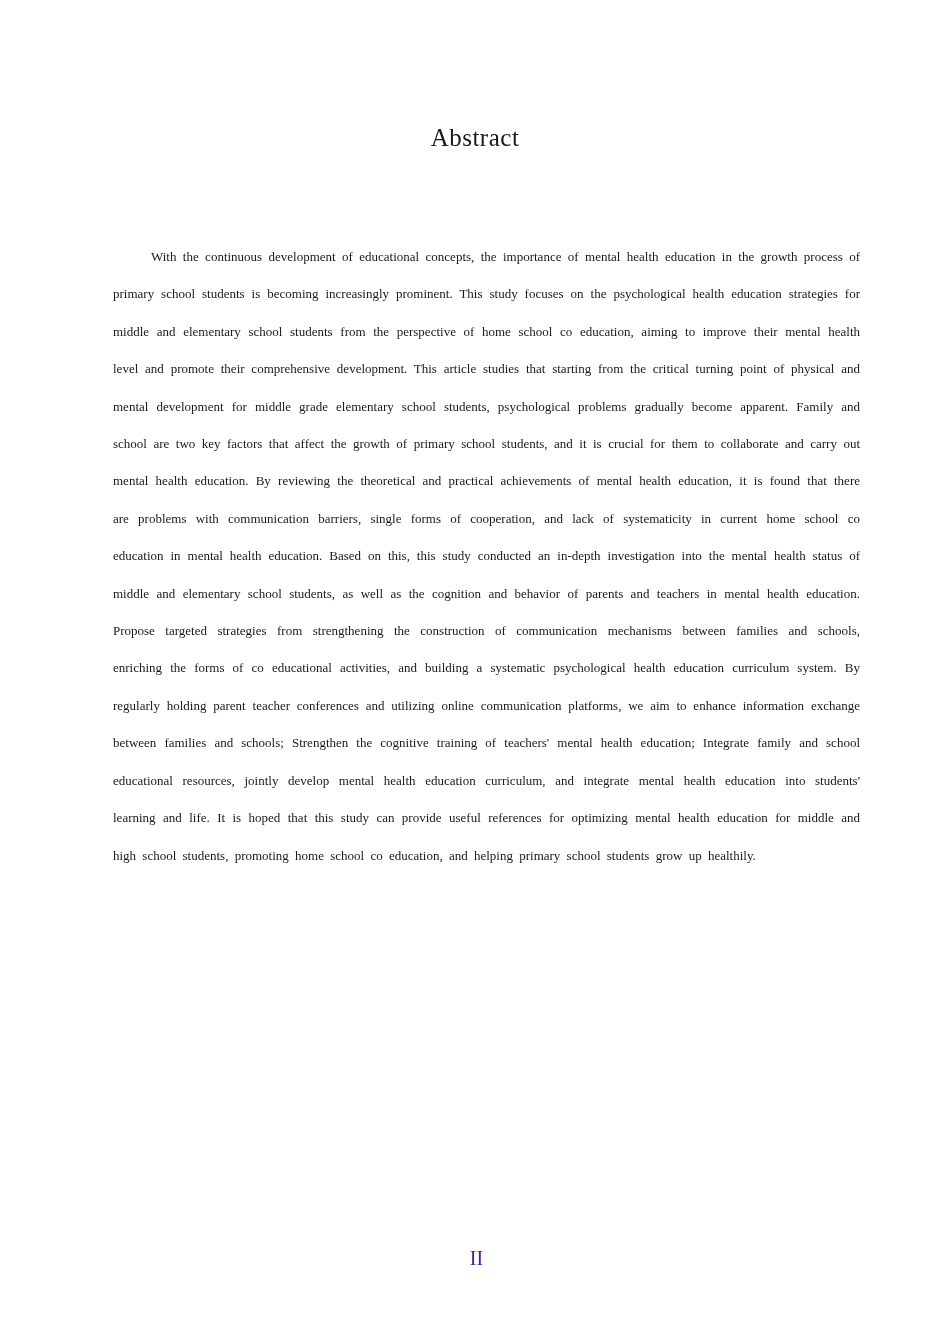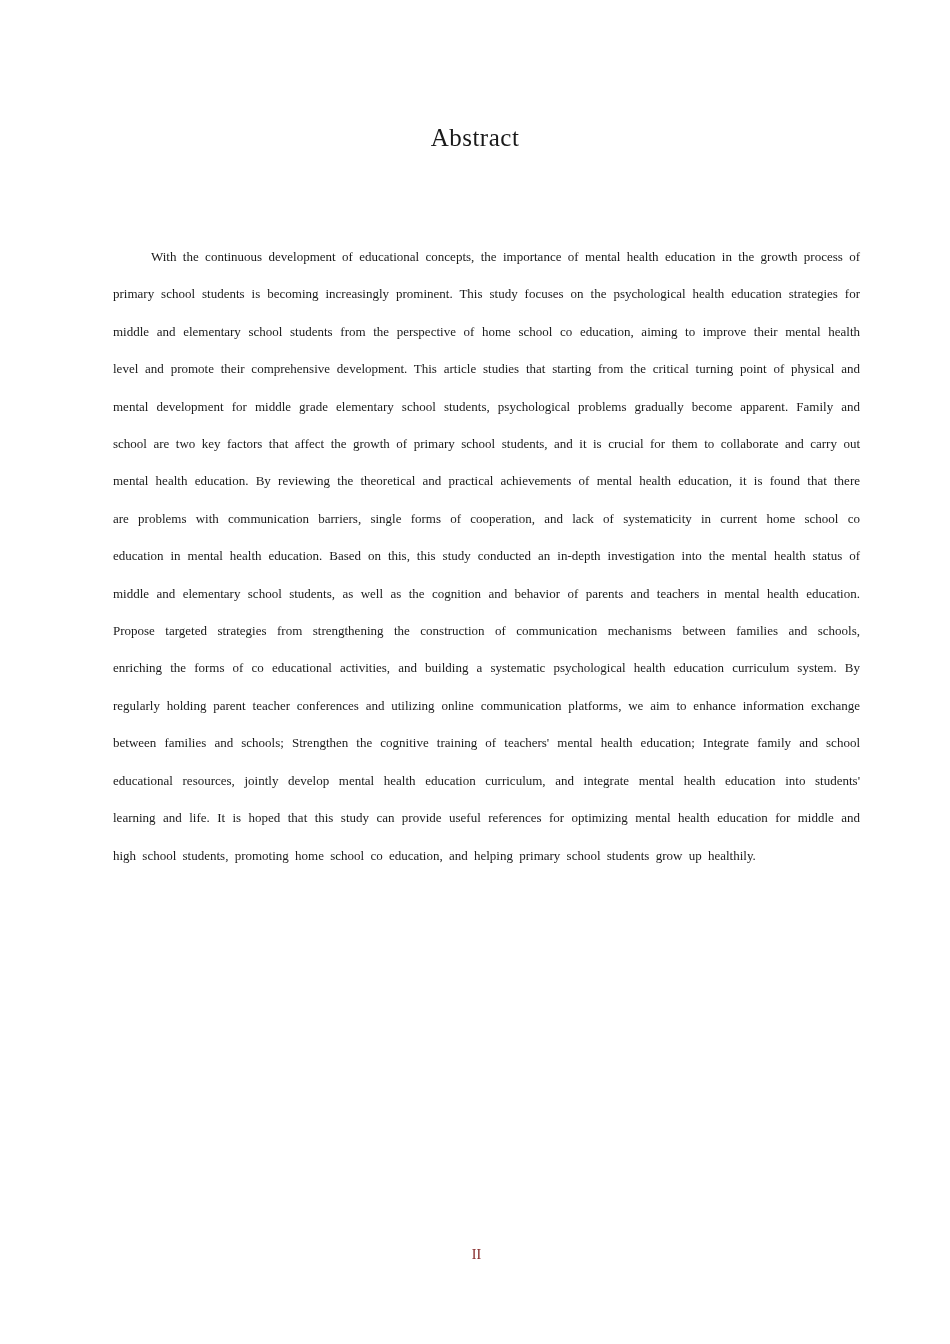--- a/index.html
+++ b/index.html
@@ -35,22 +35,22 @@
       text-indent: 38px;
       word-spacing: 3px;
       color: #1a1a1a;
     }
     .page-footer {
       position: absolute;
       left: 3px;
       right: 0;
       top: 1247px;
       text-align: center;
-      font-size: 14px;
-      color: #7f1d1d;
+      font-size: 20px;
+      color: #4c1d95;
     }
   </style>
 </head>
 <body>
 
 <div class="page">
   <h1 class="doc-title">Abstract</h1>
 
   <p class="doc-body">With the continuous development of educational concepts, the importance of mental health education in the growth process of primary school students is becoming increasingly prominent. This study focuses on the psychological health education strategies for middle and elementary school students from the perspective of home school co education, aiming to improve their mental health level and promote their comprehensive development. This article studies that starting from the critical turning point of physical and mental development for middle grade elementary school students, psychological problems gradually become apparent. Family and school are two key factors that affect the growth of primary school students, and it is crucial for them to collaborate and carry out mental health education. By reviewing the theoretical and practical achievements of mental health education, it is found that there are problems with communication barriers, single forms of cooperation, and lack of systematicity in current home school co education in mental health education. Based on this, this study conducted an in-depth investigation into the mental health status of middle and elementary school students, as well as the cognition and behavior of parents and teachers in mental health education. Propose targeted strategies from strengthening the construction of communication mechanisms between families and schools, enriching the forms of co educational activities, and building a systematic psychological health education curriculum system. By regularly holding parent teacher conferences and utilizing online communication platforms, we aim to enhance information exchange between families and schools; Strengthen the cognitive training of teachers' mental health education; Integrate family and school educational resources, jointly develop mental health education curriculum, and integrate mental health education into students' learning and life. It is hoped that this study can provide useful references for optimizing mental health education for middle and high school students, promoting home school co education, and helping primary school students grow up healthily.</p>
 

